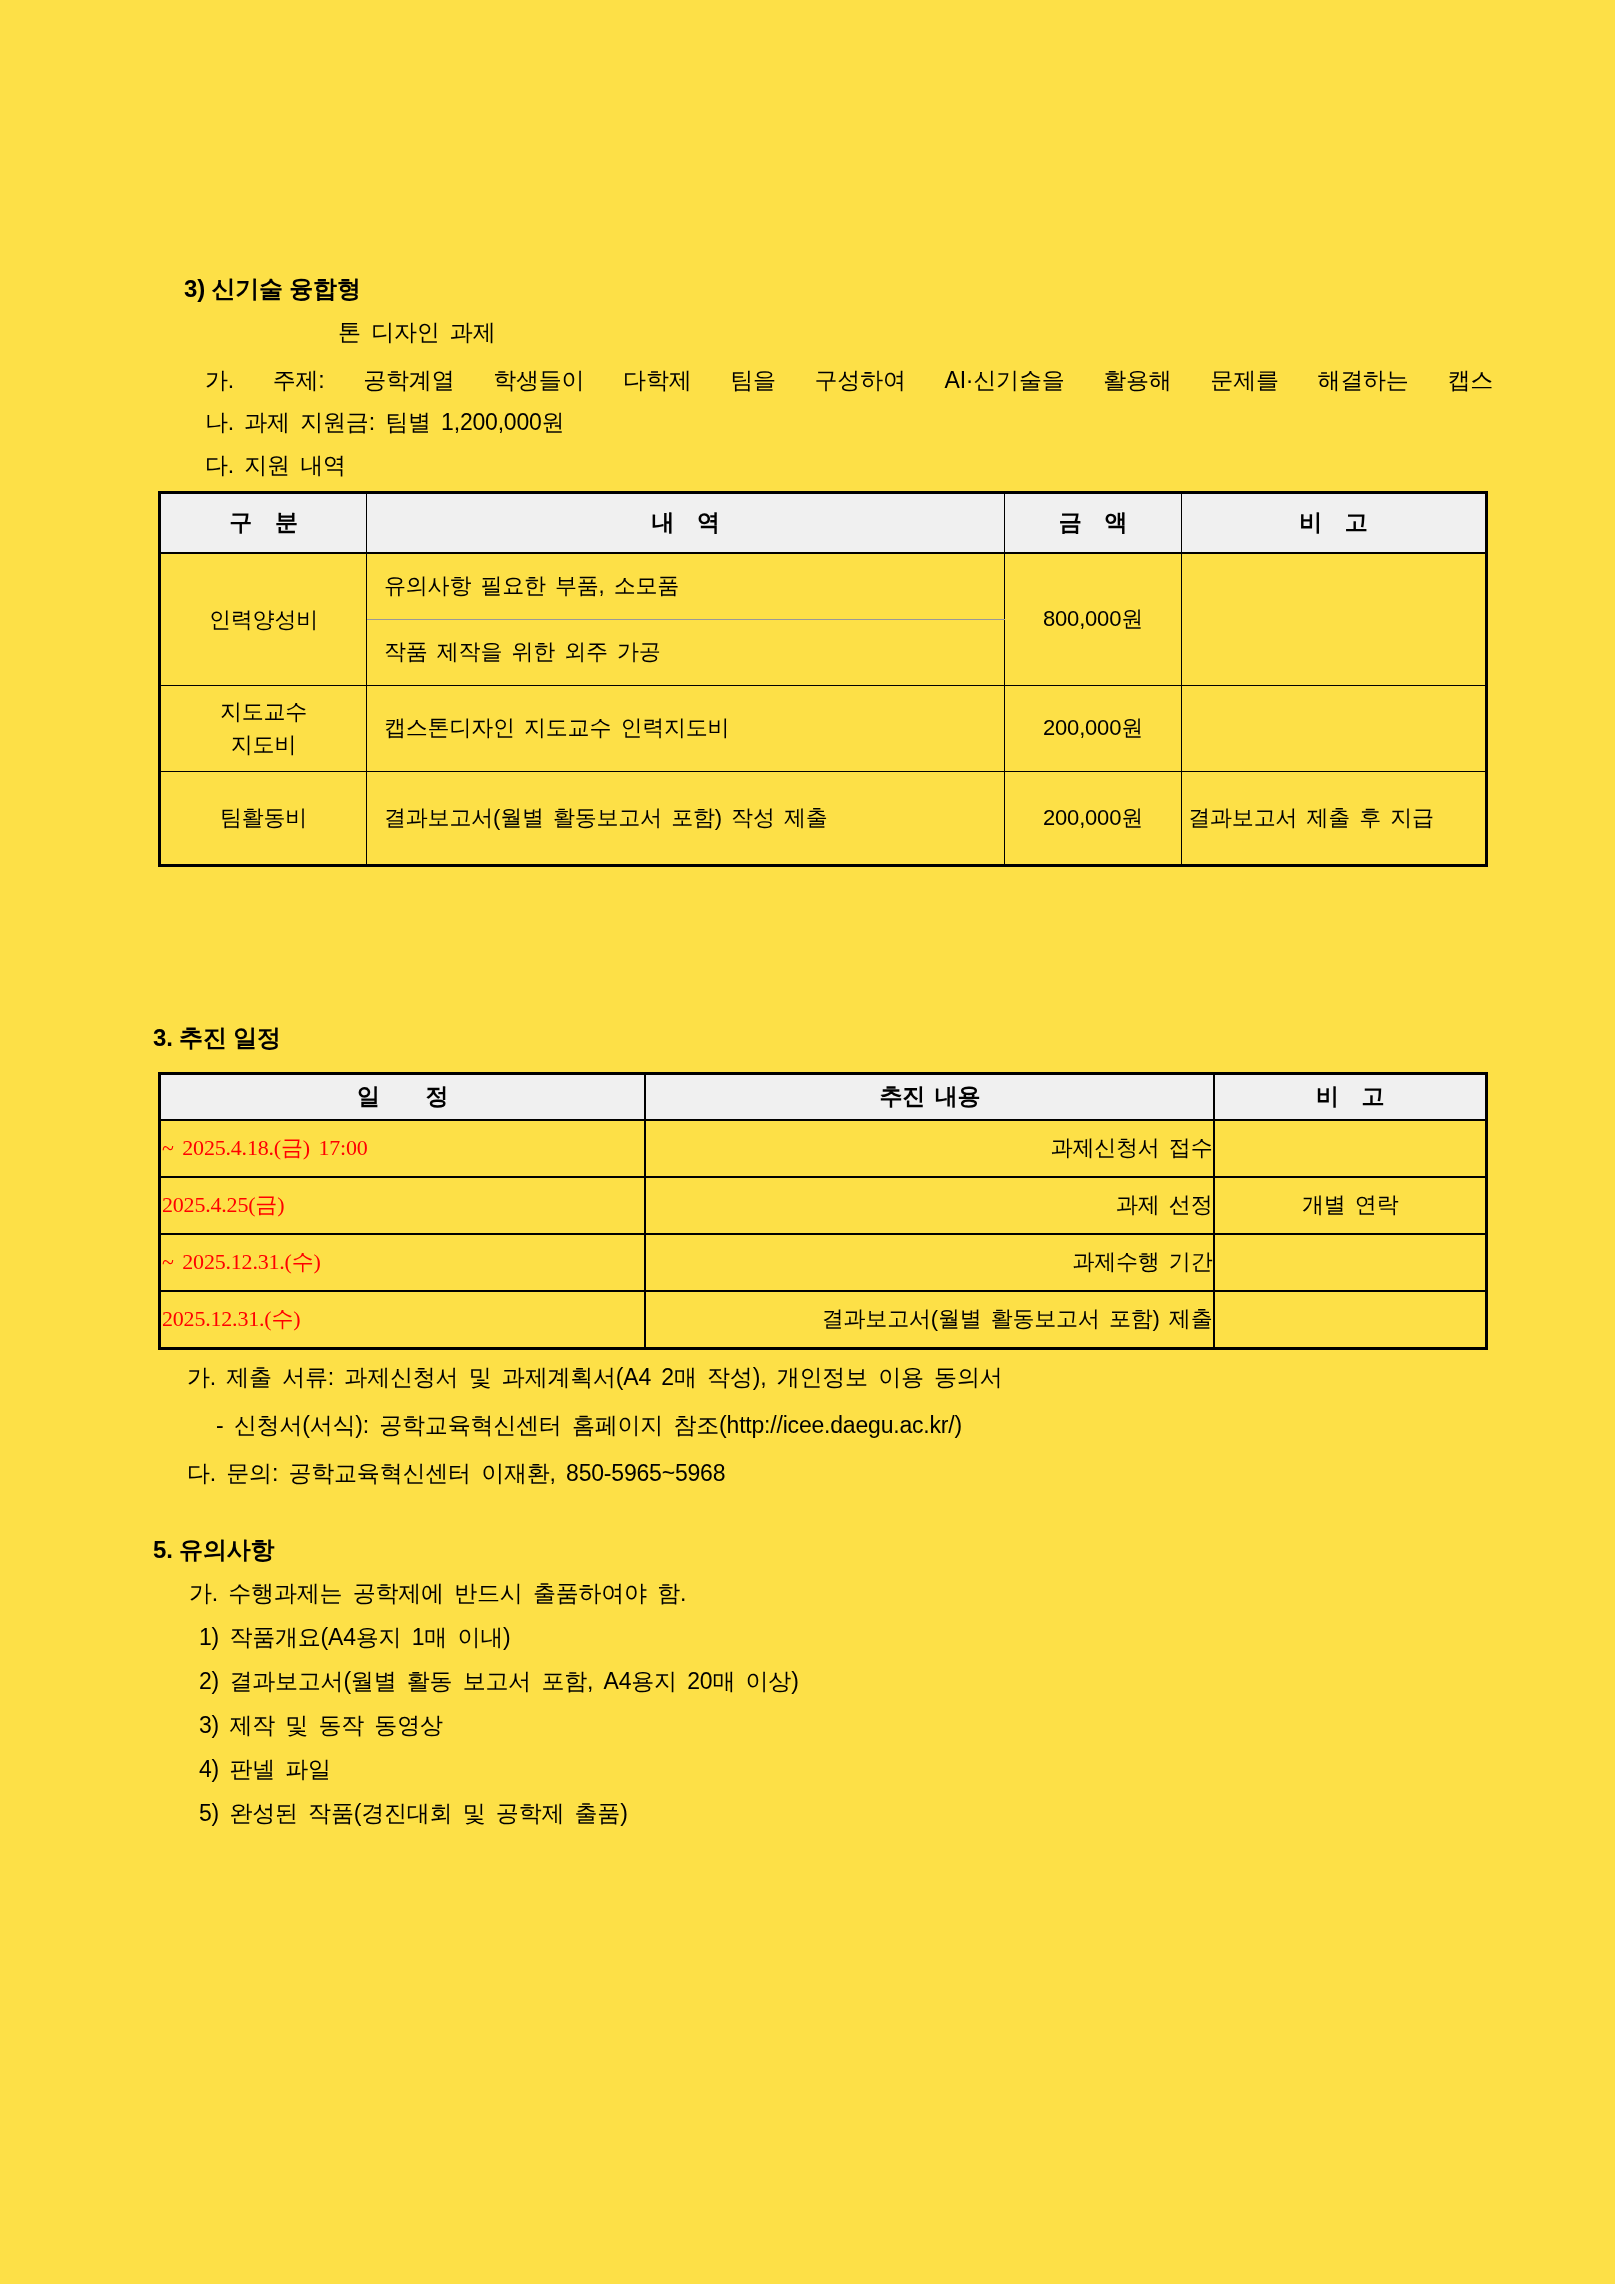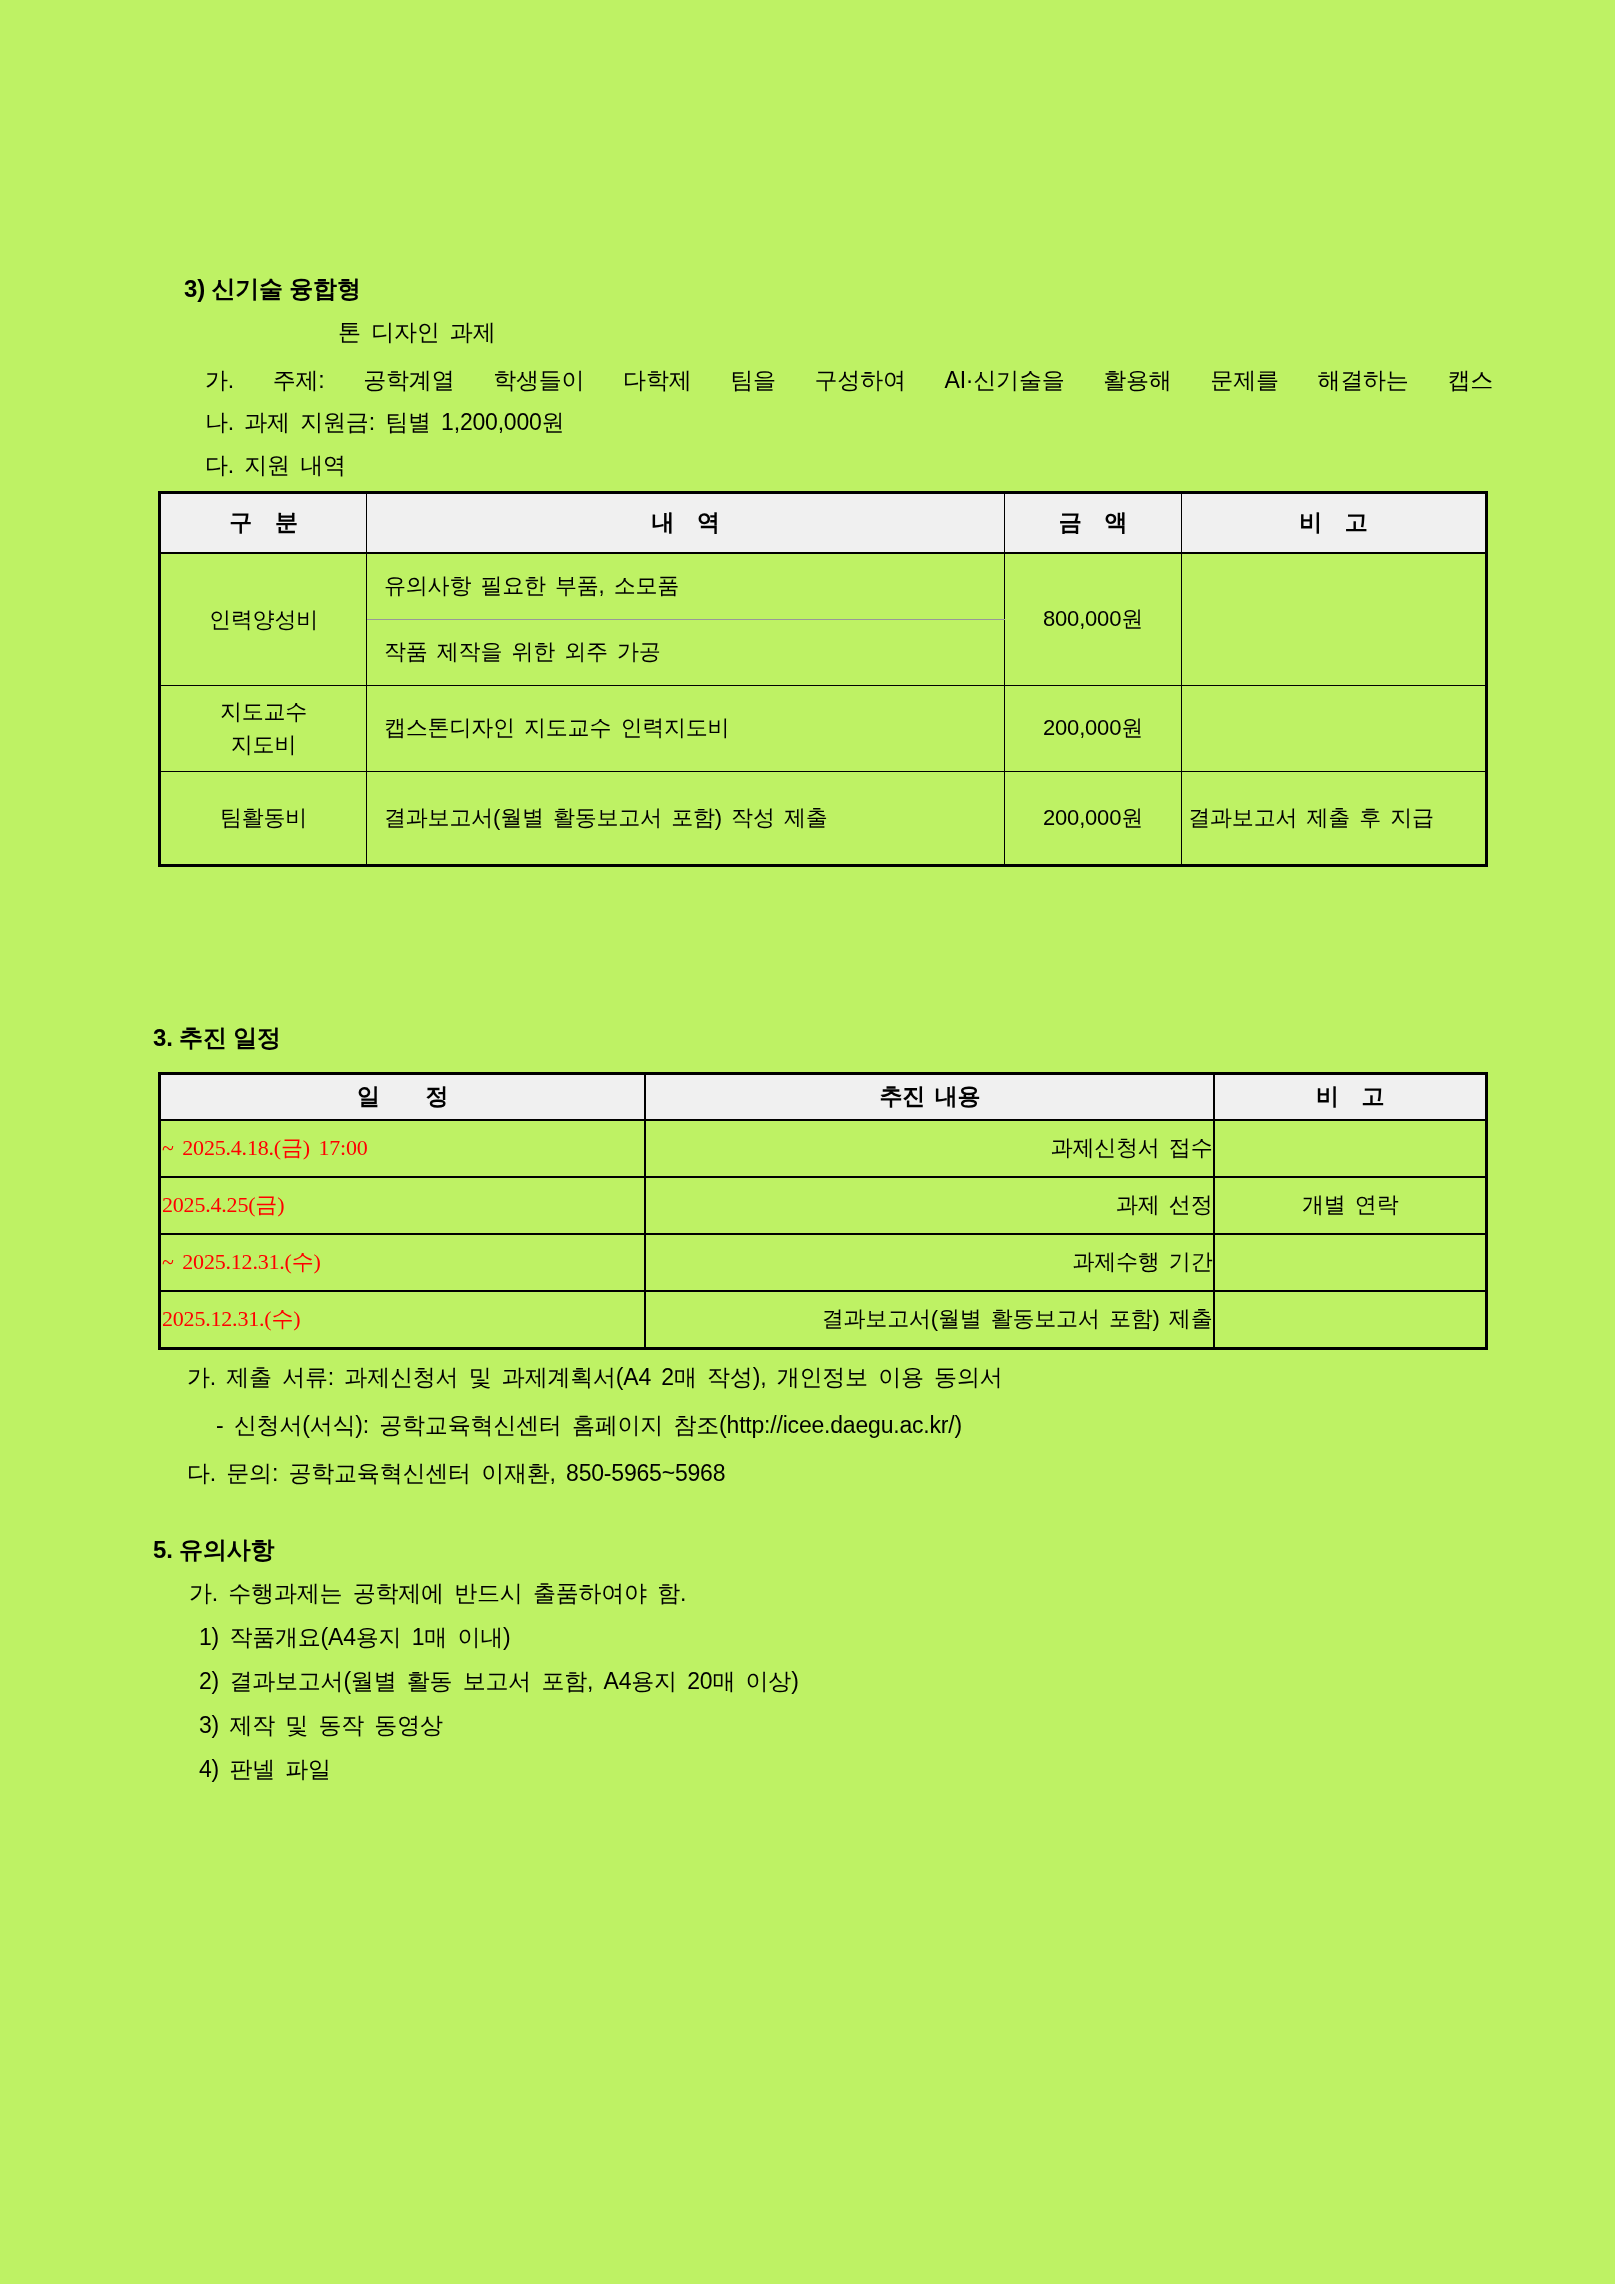--- a/index.html
+++ b/index.html
@@ -1,17 +1,17 @@
 <!DOCTYPE html>
 <html style="font-size:10.4px"><head>
 <meta charset="utf-8">
 <style>
   html,body { margin:0; padding:0; background:#e8e8e8; }
   .page {
-    width:1616px; height:2284px; margin:0 auto; background:#bef264;
+    width:1616px; height:2284px; margin:0 auto; background:#fde047;
     box-sizing:border-box; padding-top:276px; overflow:hidden;
     font-family:"Liberation Sans","DejaVu Sans",sans-serif;
     font-size:23px; color:#000;
   }
   .line { line-height:26px; white-space:nowrap; word-spacing:0.18em; letter-spacing:-0.2px; }
   .h { font-weight:bold; font-size:24px; white-space:nowrap; letter-spacing:-0.2px; line-height:26px; }
 
   
   .h3a  { margin:0 0 0 184px; }
   .ga1  { margin:22px 0 0 205px; width:1288px; white-space:normal;
@@ -155,15 +155,16 @@
   <div class="line s4ga">가. 제출 서류: 과제신청서 및 과제계획서(A4 2매 작성), 개인정보 이용 동의서</div>
   <div class="line s4dash">- 신청서(서식): 공학교육혁신센터 홈페이지 참조(http://icee.daegu.ac.kr/)</div>
   <div class="line s4da">다. 문의: 공학교육혁신센터 이재환, 850-5965~5968</div>
 
   <div class="h h5">5. 유의사항</div>
   <div class="line s5ga">가. 수행과제는 공학제에 반드시 출품하여야 함.</div>
   <div class="line s5li">1) 작품개요(A4용지 1매 이내)</div>
   <div class="line s5li">2) 결과보고서(월별 활동 보고서 포함, A4용지 20매 이상)</div>
   <div class="line s5li">3) 제작 및 동작 동영상</div>
   <div class="line s5li">4) 판넬 파일</div>
+  <div class="line s5li">5) 완성된 작품(경진대회 및 공학제 출품)</div>
 
 </div>
 
 
 </body></html>

